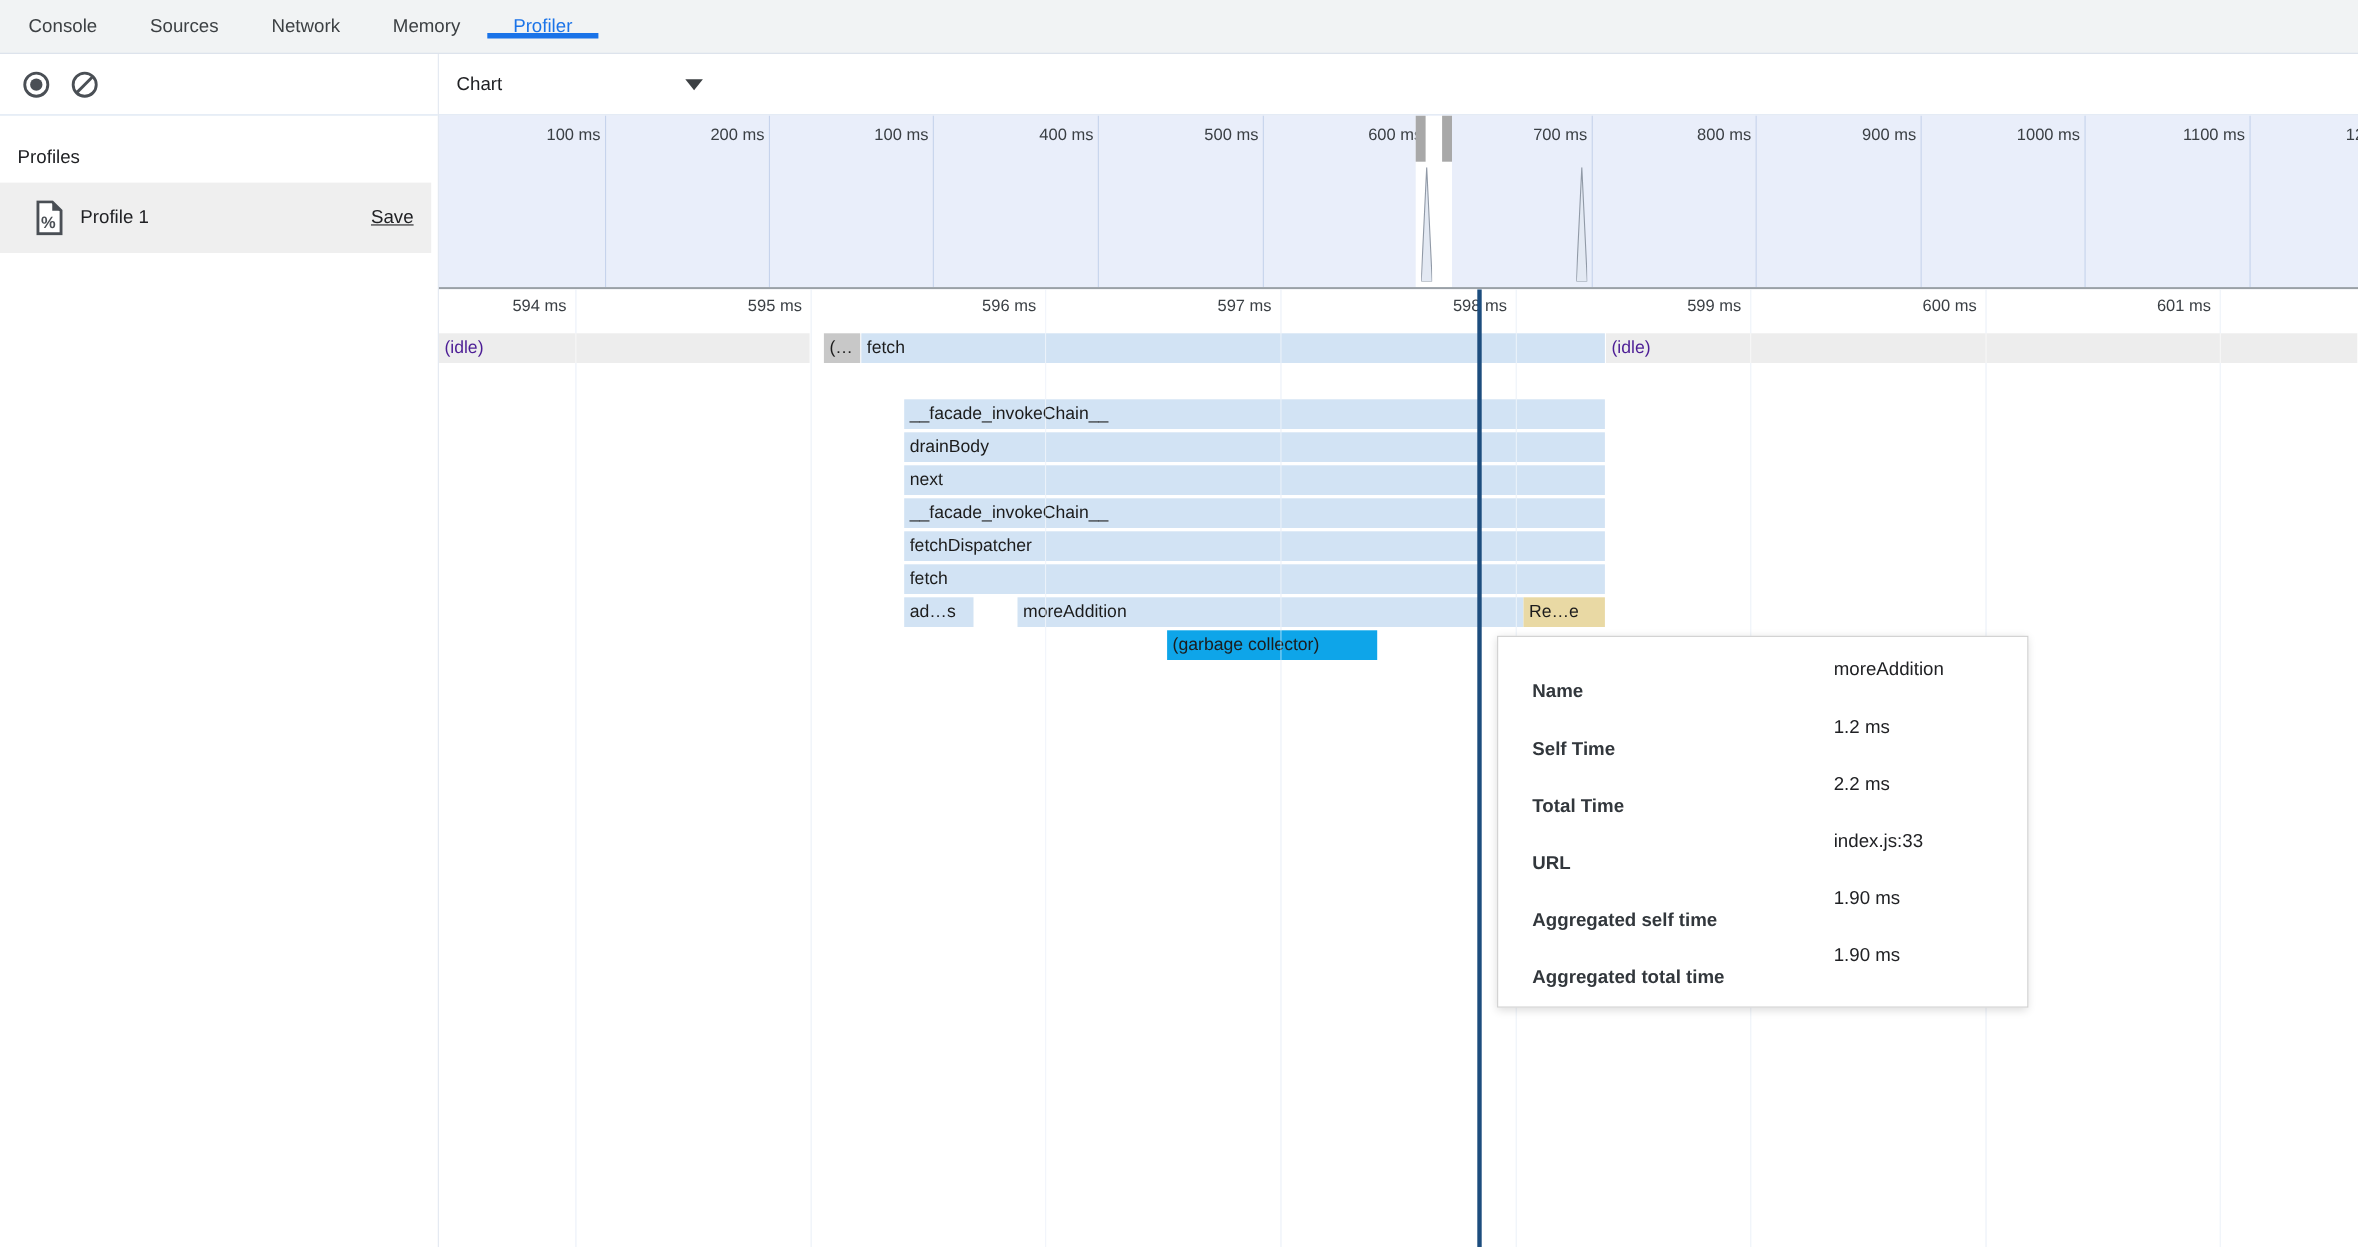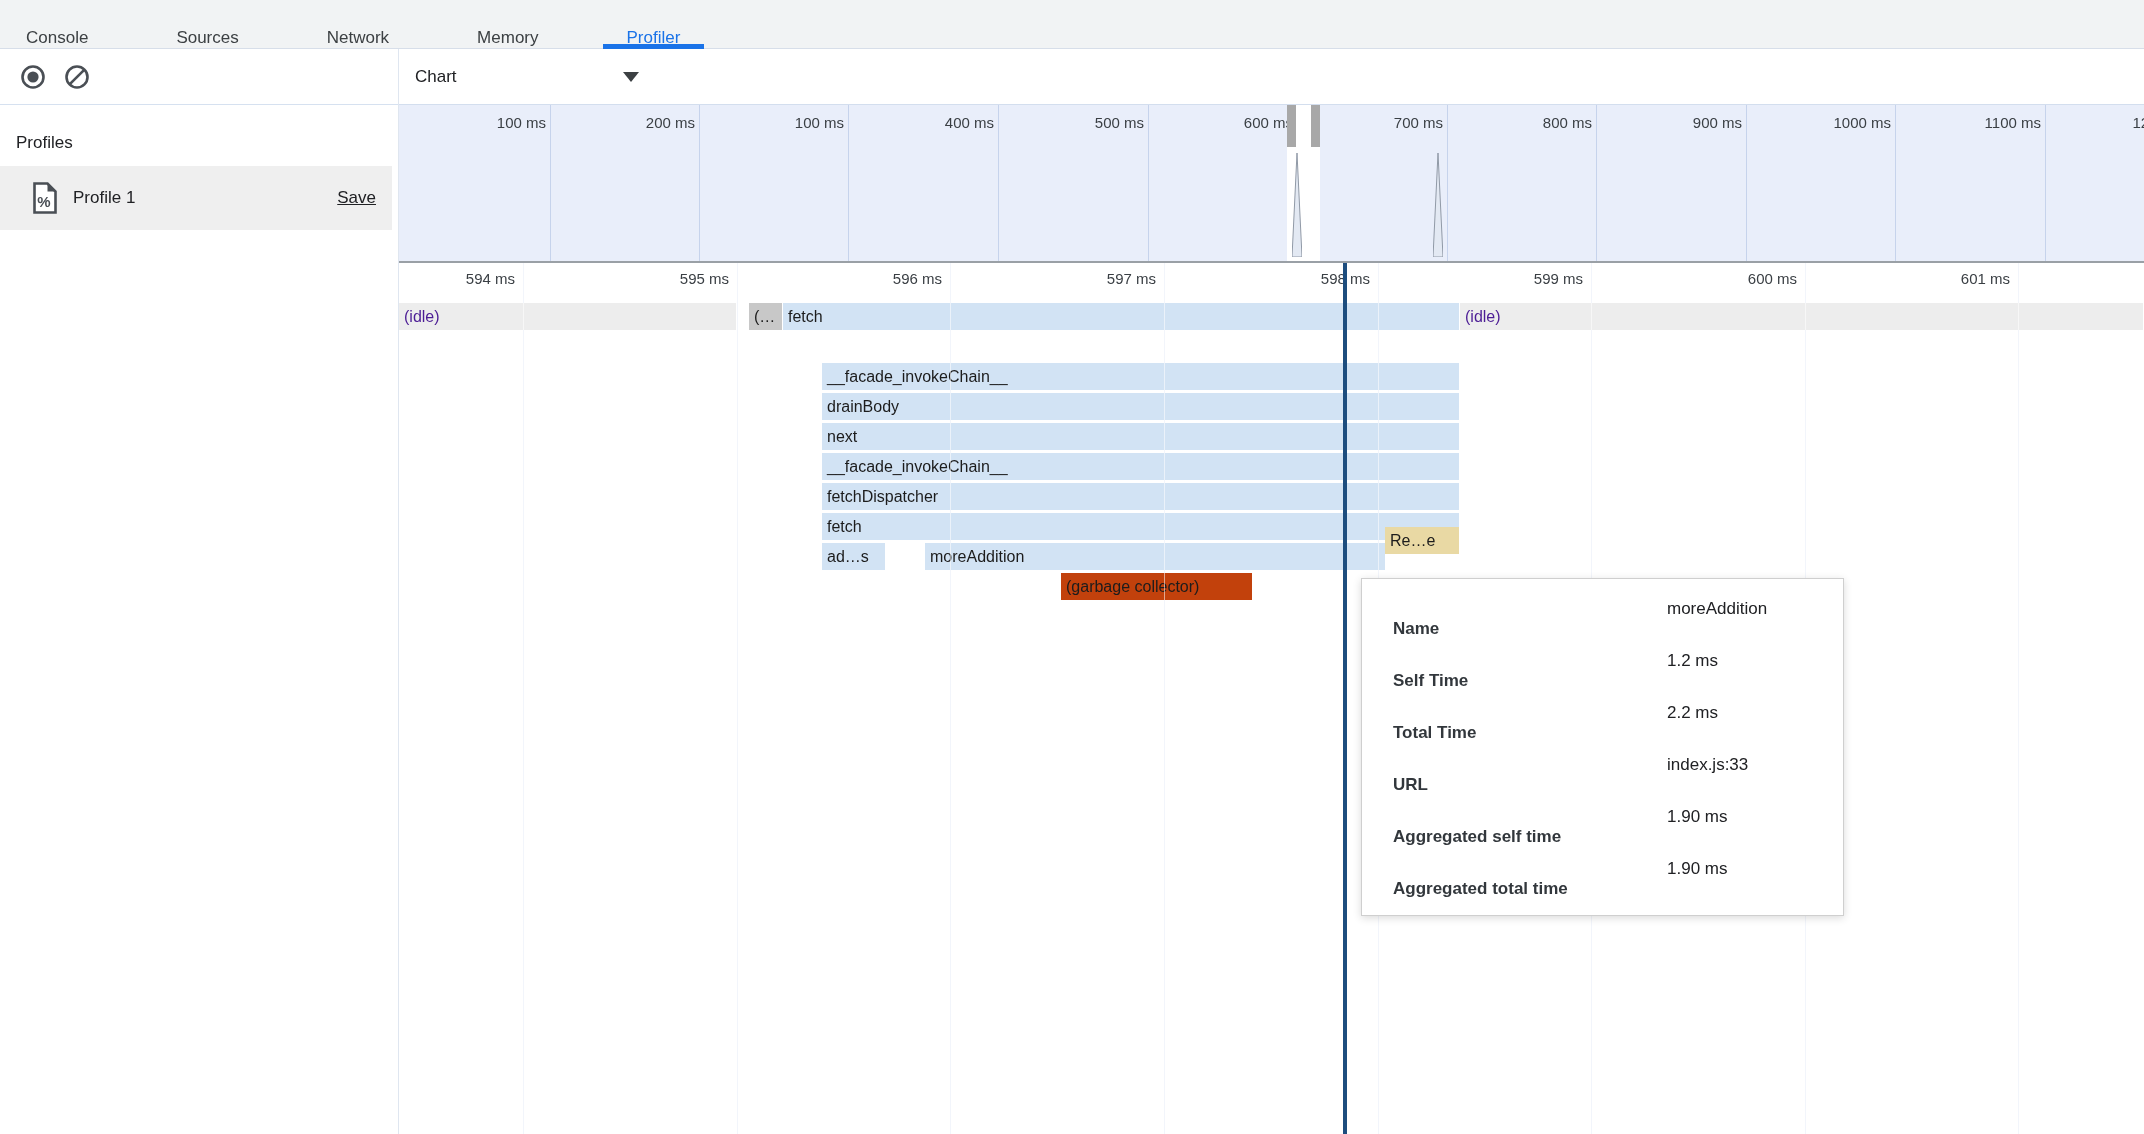--- a/index.html
+++ b/index.html
@@ -1,21 +1,21 @@
 <!DOCTYPE html>
 <html><head>
 <meta charset="utf-8">
 <style>
   * { margin:0; padding:0; box-sizing:border-box; }
   html,body { width:2144px; height:1134px; overflow:hidden; background:#fff;
               font-family:"Liberation Sans", sans-serif; color:#202124; }
 
   
   .tabbar { height:49px; background:#f1f3f4; border-bottom:1px solid #d7dee9;
-            display:flex; align-items:flex-end; padding-left:2px;gap:40px; }
+            display:flex; align-items:center; padding-left:2px; }
   .tab { padding:0 24px; display:flex; align-items:center; font-size:17px;
          color:#3c4043; position:relative; cursor:pointer; }
   .tab.active { color:#1a73e8; }
   .tab.active::after { content:""; position:absolute; left:0; right:0; bottom:-1px;
                        height:5px; background:#1a73e8; }
 
   
   .app { display:flex; height:1085px; }
 
   
@@ -62,21 +62,21 @@
                background:rgba(255,255,255,.55); z-index:3; }
   .ruler-label { position:absolute; top:7px; width:104px; text-align:right;
                  font-size:15px; color:#3a3f44; z-index:2; }
   .bar { position:absolute; height:27px; line-height:27px; font-size:16px;
          color:#1c1c1c; padding-left:5px; overflow:hidden; white-space:nowrap;
          z-index:2; cursor:default; }
   .bar.js   { background:#d2e3f4; }
   .bar.idle { background:#ededed; color:#4c1d95; }
   .bar.chip { background:#c8c8c8; }
   .bar.hot  { background:#e9d9a4; }
-  .bar.gc   { background:#c2410c; }
+  .bar.gc   { background:#0ea5e9; }
   .marker { position:absolute; top:0; bottom:0; width:4px; background:#1d4d7e; z-index:4; }
 
   
   .tooltip { position:absolute; background:#fff; border:1px solid #cfcfcf;
              box-shadow:0 2px 8px rgba(0,0,0,.15); z-index:6;
              padding:14px 20px 10px 31px; }
   .tt-row { display:grid; grid-template-columns:274px auto; line-height:32px;
             font-size:17px; }
   .tt-label { font-weight:bold; color:#32373c;margin-top:20px; }
   .tt-value { color:#202124; }
@@ -186,21 +186,21 @@
         <div class="bar js" style="left: 384px; width: 676px; top: 40px; height: 27px;">fetch</div>
         <div class="bar idle" style="left: 1061px; width: 683px; top: 40px; height: 27px;">(idle)</div>
         <div class="bar js" style="left: 423px; width: 637px; top: 100px; height: 27px;">__facade_invokeChain__</div>
         <div class="bar js" style="left: 423px; width: 637px; top: 160px; height: 27px;">next</div>
         <div class="bar js" style="left: 423px; width: 637px; top: 130px; height: 27px;">drainBody</div>
         <div class="bar js" style="left: 423px; width: 637px; top: 190px; height: 27px;">__facade_invokeChain__</div>
         <div class="bar js" style="left: 423px; width: 637px; top: 220px; height: 27px;">fetchDispatcher</div>
         <div class="bar js" style="left: 423px; width: 637px; top: 250px; height: 27px;">fetch</div>
         <div class="bar js" style="left: 423px; width: 63px; top: 280px; height: 27px;">ad…s</div>
         <div class="bar js" style="left: 526px; width: 460px; top: 280px; height: 27px;">moreAddition</div>
-        <div class="bar hot" style="left: 986px; width: 74px; top: 264px; height: 27px;">Re…e</div>
+        <div class="bar hot" style="left: 986px; width: 74px; top: 280px; height: 27px;">Re…e</div>
         <div class="bar gc" style="left: 662px; width: 191px; top: 310px; height: 27px;">(garbage collector)</div>
         <div class="grid-over" style="left: 124px;"></div>
         <div class="grid-over" style="left: 338px;"></div>
         <div class="grid-over" style="left: 551px;"></div>
         <div class="grid-over" style="left: 765px;"></div>
         <div class="grid-over" style="left: 979px;"></div>
         <div class="grid-over" style="left: 1192px;"></div>
         <div class="grid-over" style="left: 1406px;"></div>
         <div class="grid-over" style="left: 1619px;"></div>
         <div class="marker" style="left: 944px;"></div>

